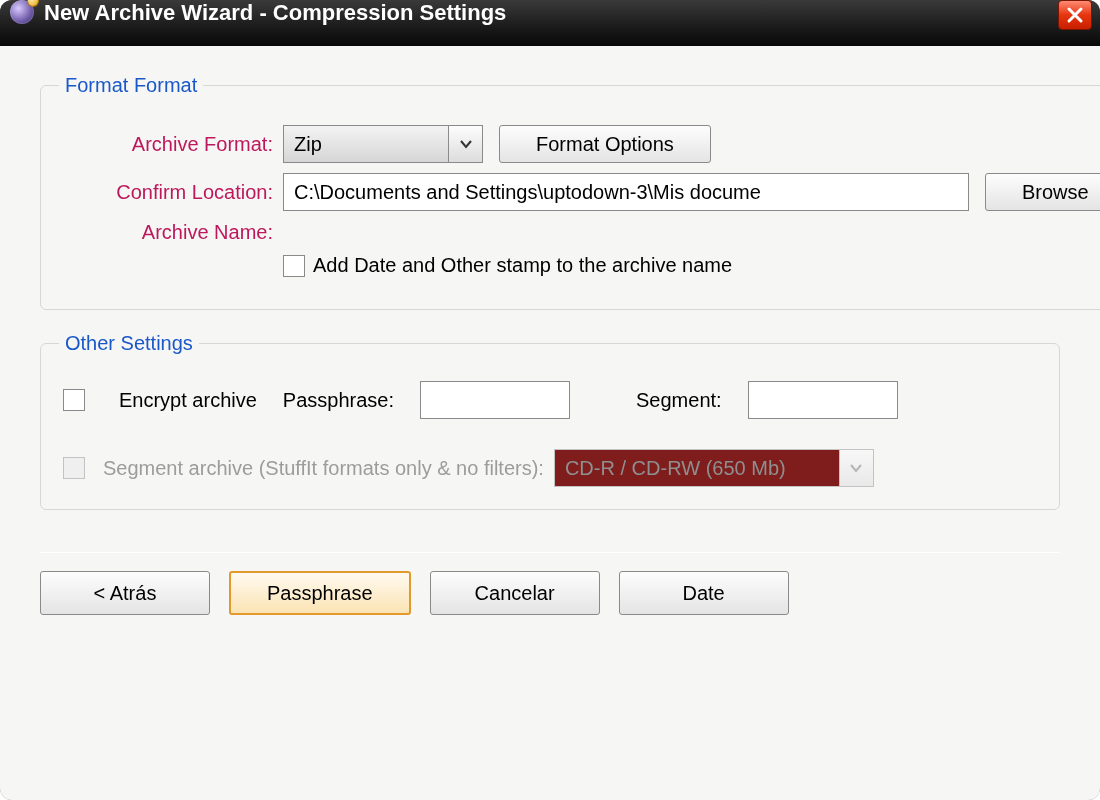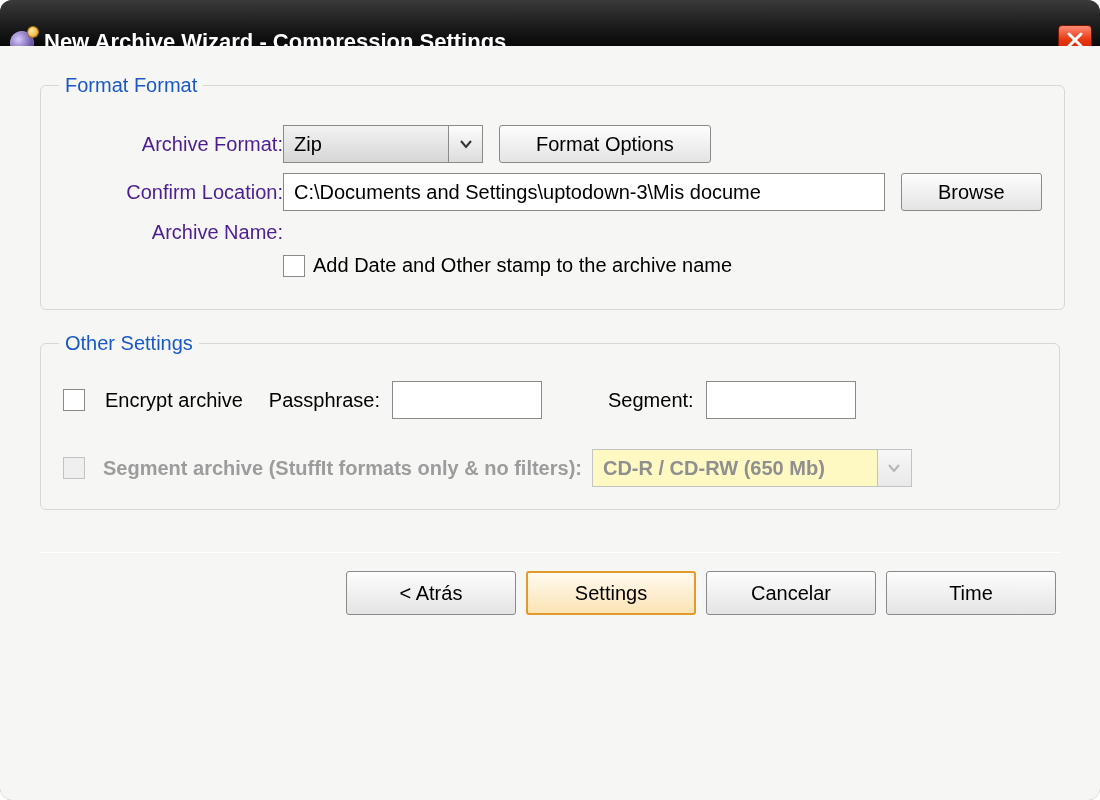--- a/index.html
+++ b/index.html
@@ -17,21 +17,21 @@
     position: relative;
     background: #ececec;
     border-radius: 12px;
     overflow: hidden;
     box-shadow: 0 0 0 1px #888 inset;
   }
   .titlebar {
     height: 55px;
     background: linear-gradient(to bottom, #3a3a3a 0%, #1a1a1a 50%, #000 100%);
     display: flex;
-    align-items: flex-end;
+    align-items: flex-start;
     padding: 0 8px 0 10px;
     color: #fff;
     font-weight: bold;
     font-size: 22px;
   }
   .titlebar .app-icon {
     width: 24px;
     height: 24px;
     margin-right: 10px;
     background: radial-gradient(circle at 35% 35%, #d8caff 0%, #6f5aa8 60%, #3d2e66 100%);
@@ -87,21 +87,22 @@
     margin-left: -4px;
   }
   .row {
     display: flex;
     align-items: center;
     margin: 10px 0;
   }
   .label {
     width: 220px;
     text-align: right;
-    color: #4c1d95;
+    padding-right: 10px;
+    color: #be185d;
     white-space: nowrap;
   }
   .combo {
     height: 38px;
     border: 1px solid #8a8a8a;
     background: linear-gradient(to bottom, #fff, #e1e1e1);
     display: flex;
     align-items: center;
     position: relative;
   }
@@ -167,51 +168,50 @@
     border-color: #c3c3c3;
   }
   .chk-label { vertical-align: middle; }
   .disabled-text { color: #9c9c9c; }
   .other-row {
     display: flex;
     align-items: center;
     gap: 26px;
     margin: 8px 0 30px 0;
   }
-  .pair { display: flex; align-items: center; gap: 12px; }
+  .pair { display: flex; align-items: center; gap: 26px; }
   input.pass {
     height: 38px;
     width: 150px;
     border: 1px solid #8a8a8a;
     background: #fff;
   }
   .segment-row {
     display: flex;
     align-items: center;
     gap: 10px;
-    font-weight: bold;
   }
   .combo.disabled {
     border-color: #c3c3c3;
-    background: #fef9c3;
+    background: #7f1d1d;
     gap: 8px;
   }
   .combo.disabled .combo-text { color: #8f8f8f; }
   .combo.disabled .combo-btn { border-left-color: #c3c3c3; background: linear-gradient(to bottom, #f7f7f7, #e9e9e9); }
   .combo.disabled .combo-btn svg path { stroke: #b5b5b5; }
   .footer-sep {
     height: 1px;
     background: #cfcfc9;
     border-bottom: 1px solid #fff;
     margin: 42px 0 18px 0;
   }
   .footer {
     display: flex;
-    justify-content: flex-end;
-    gap: 10px;
+    justify-content: flex-start;
+    gap: 19px;
     padding-right: 4px;
   }
   .footer .btn { min-width: 170px; height: 44px; font-size: 20px; }
 </style>
 </head>
 <body>
 
 <div class="window">
 
   <div class="titlebar">
@@ -240,21 +240,21 @@
           </span>
         </div>
         <div style="width:16px"></div>
         <div class="btn" style="min-width:200px">
           <span>Format Options</span>
         </div>
       </div>
 
       <div class="row">
         <div class="label">Confirm Location:</div>
-        <input class="text" style="width: 602px;" value="C:\Documents and Settings\uptodown-3\Mis docume">
+        <input class="text" style="width: 686px;" value="C:\Documents and Settings\uptodown-3\Mis docume">
         <div style="width:16px"></div>
         <div class="btn" style="min-width:130px">
           <span>Browse</span>
         </div>
       </div>
 
       <div class="row">
         <div class="label">Archive Name:</div>
       </div>
 
@@ -297,24 +297,24 @@
       </div>
     </fieldset>
 
     <div class="footer-sep"></div>
 
     <div class="footer">
       <div class="btn">
         <span>&lt; Atrás</span>
       </div>
       <div class="btn default">
-        <span>Settings</span>
+        <span>Passphrase</span>
       </div>
       <div class="btn">
         <span>Cancelar</span>
       </div>
       <div class="btn">
-        <span>Time</span>
+        <span>Date</span>
       </div>
     </div>
 
   </div>
 </div>
 
 </body></html>

